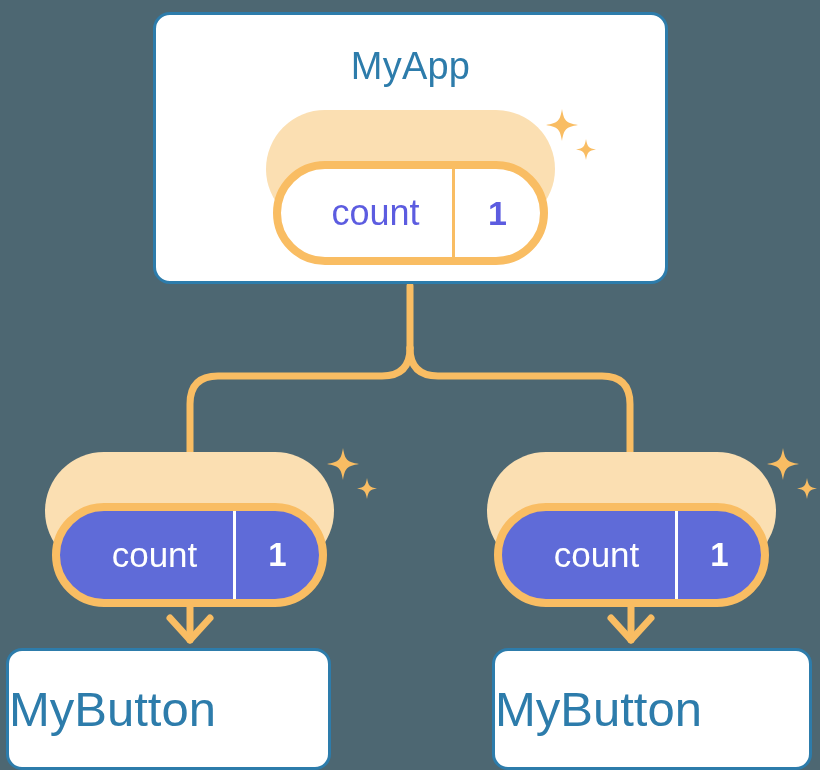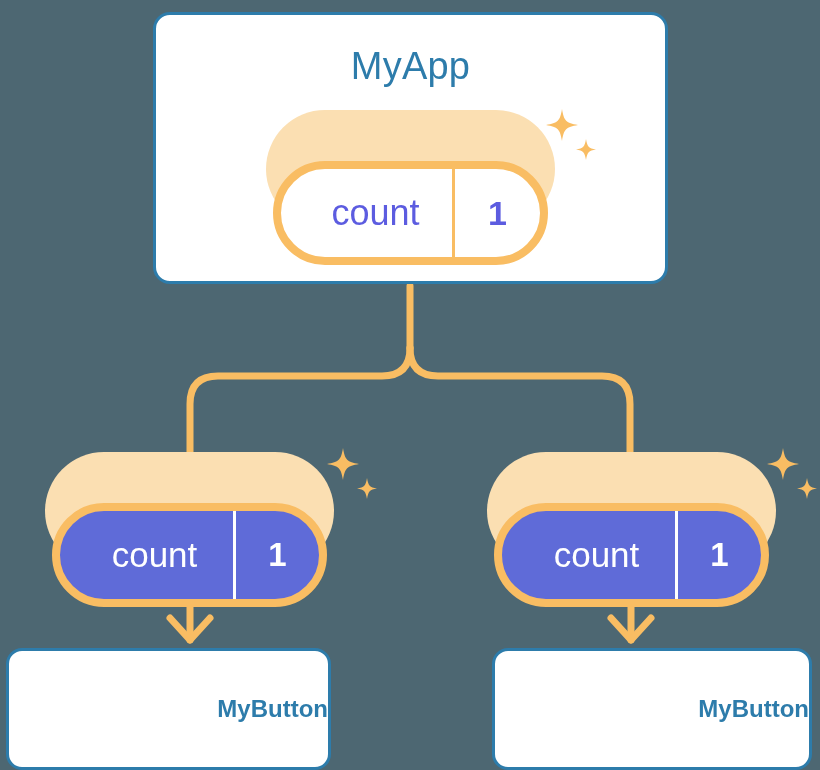--- a/index.html
+++ b/index.html
@@ -68,24 +68,24 @@
   }
   #card-myapp .card-title {
     margin-top: 30px;
   }
   .button-label {
     position: absolute;
     left: 0;
     right: 0;
     top: 50%;
     transform: translateY(-50%);
-    text-align: right;
+    text-align: left;
     color: #2d7cab;
-    font-size: 24px;
-    font-weight: 700;
+    font-size: 49px;
+    font-weight: 400;
   }
 
   
   .pill-wrap {
     position: absolute;
   }
   .pill {
     position: relative;
     box-sizing: border-box;
     border-radius: 999px;

